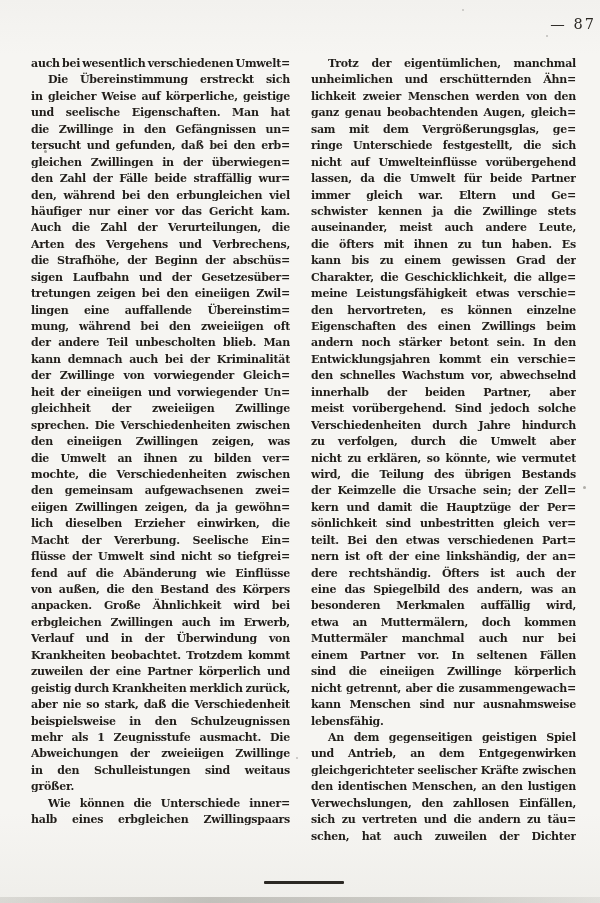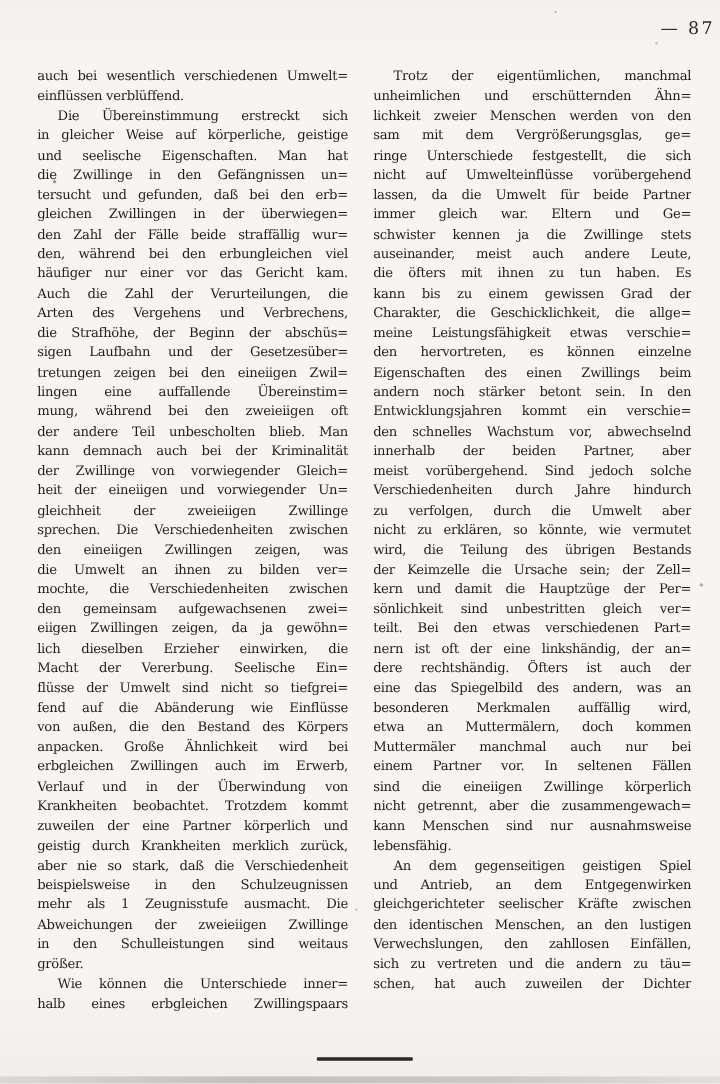--- a/index.html
+++ b/index.html
@@ -20,21 +20,21 @@
     top: 16px; left: 0; width: 100%;
     text-align: right;
     font-size: 14.5px;
     letter-spacing: 2px;
     color: #2b2824;
     padding-left: 19px;
   }
   .col {
     position: absolute;
     top: 56px;
-    font-weight: 400;
+    font-weight: 700;
     font-size: 11px;
     letter-spacing: -0.25px;
     color: #211e1a;
   }
   .col-left  { left: 31px;  width: 259px; }
   .col-right { left: 311px; width: 265px; }
   .ln {
     height: 16.45px;
     line-height: 16.45px;
     overflow: hidden;
@@ -75,21 +75,20 @@
   <div class="pagenum">— 87 —</div>
 
   <div class="col col-left">
       <div class="ln j">
         <span>auch</span>
         <span>bei</span>
         <span>wesentlich</span>
         <span>verschiedenen</span>
         <span>Umwelt=</span>
       </div>
-      <div class="ln">einflüssen verblüffend.</div>
       <div class="ln ind j">
         <span>Die</span>
         <span>Übereinstimmung</span>
         <span>erstreckt</span>
         <span>sich</span>
       </div>
       <div class="ln j">
         <span>in</span>
         <span>gleicher</span>
         <span>Weise</span>
@@ -433,20 +432,27 @@
         <span>erschütternden</span>
         <span>Ähn=</span>
       </div>
       <div class="ln j">
         <span>lichkeit</span>
         <span>zweier</span>
         <span>Menschen</span>
         <span>werden</span>
         <span>von</span>
         <span>den</span>
+      </div>
+      <div class="ln j">
+        <span>ganz</span>
+        <span>genau</span>
+        <span>beobachtenden</span>
+        <span>Augen,</span>
+        <span>gleich=</span>
       </div>
       <div class="ln j">
         <span>sam</span>
         <span>mit</span>
         <span>dem</span>
         <span>Vergrößerungsglas,</span>
         <span>ge=</span>
       </div>
       <div class="ln j">
         <span>ringe</span>

